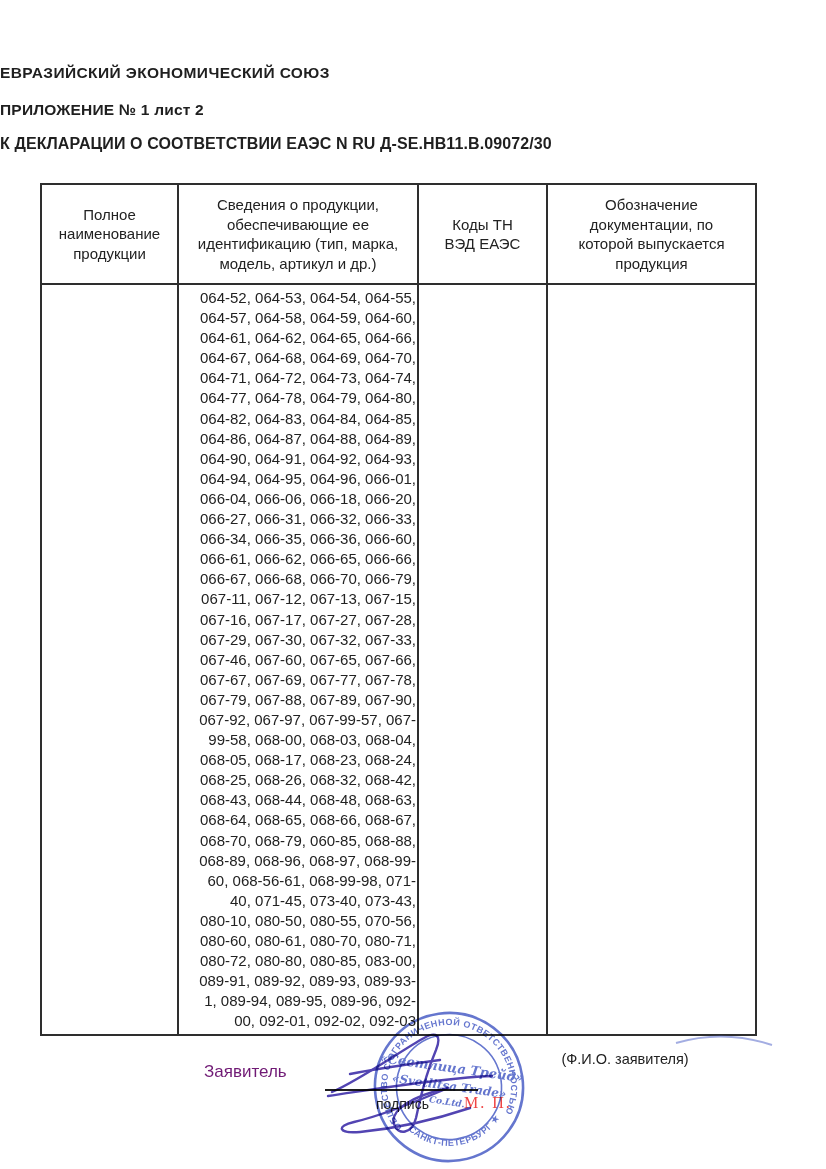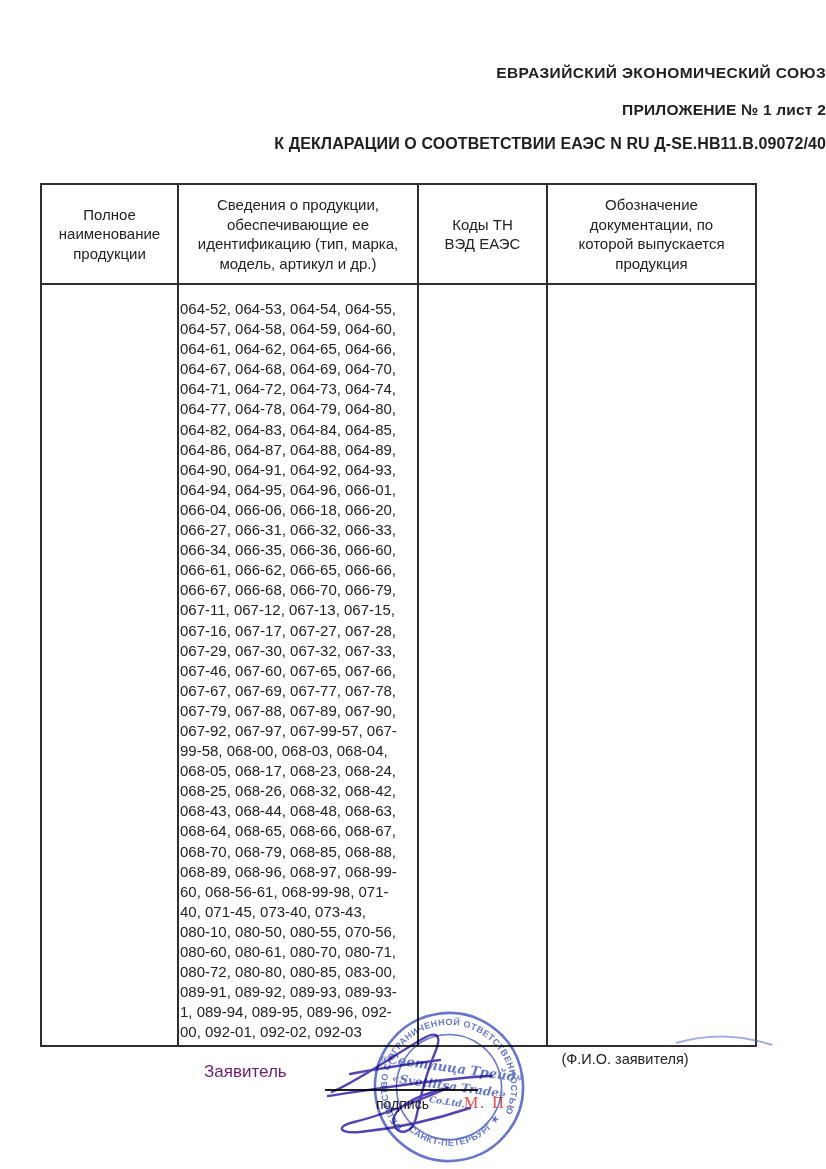--- a/index.html
+++ b/index.html
@@ -1,31 +1,31 @@
 <!DOCTYPE html>
 <html><head>
 <meta charset="utf-8">
 <style>
   html,body{margin:0;padding:0;background:#fff;}
   .page{position:relative;width:826px;height:1169px;background:#ffffff;overflow:hidden;
         font-family:"Liberation Sans",sans-serif;color:#282828;}
-  .title{position:absolute;left:0;width:826px;text-align:right;font-weight:bold;color:#1f1f1f;}
+  .title{position:absolute;left:0;width:826px;text-align:left;font-weight:bold;color:#1f1f1f;}
   #t1{top:64px;font-size:15.5px;letter-spacing:.4px;}
   #t2{top:101px;font-size:15.5px;letter-spacing:.2px;}
   #t3{top:135px;font-size:16px;letter-spacing:.1px;}
 
   .doc-table{position:absolute;left:40px;top:183px;}
   table{border-collapse:collapse;table-layout:fixed;width:715px;}
   th,td{border:2px solid #2e2e2e;}
   th{height:94px;font-weight:normal;font-size:15px;line-height:19.5px;
      vertical-align:middle;text-align:center;padding:2px 17px;color:#222;}
   th.c1{padding:2px 13px;}
   th.c4{padding:2px 30px;}
   td{height:745px;vertical-align:top;}
-  .codes{font-size:15px;line-height:20.1px;text-align:left;padding-top:14px;color:#222;}
+  .codes{font-size:15px;line-height:20.1px;text-align:right;padding-top:3px;color:#222;}
 
   .applicant{position:absolute;left:204px;top:1062px;font-size:17px;color:#701a75;}
   .sig-line{position:absolute;left:325px;top:1089px;width:153px;border-top:2px solid #1d1d1d;}
   .sig-caption{position:absolute;left:376px;top:1096px;font-size:14px;color:#222;}
   .mp{position:absolute;left:464px;top:1094px;font-size:16px;letter-spacing:2px;color:#ef4444;font-family:Liberation Serif, serif;}
   .name-block{position:absolute;left:528px;top:1049px;width:194px;text-align:center;}
   .name-lines{font-size:16.5px;line-height:20px;color:#222;border-bottom:1.5px solid #1d1d1d;padding-bottom:2px;}
   .name-caption{font-size:14.5px;padding-top:2px;color:#222;}
 
   .signature-svg{position:absolute;left:318px;top:1028px;z-index:5;mix-blend-mode:multiply;}
@@ -37,21 +37,21 @@
   .inner-en{font-family:"DejaVu Serif",serif;font-style:italic;font-weight:bold;font-size:12px;}
   .inner-suffix{font-family:"DejaVu Serif",serif;font-style:italic;font-weight:bold;font-size:9px;}
 </style>
 </head>
 <body>
 
 <div class="page">
 
   <div class="title" id="t1">ЕВРАЗИЙСКИЙ ЭКОНОМИЧЕСКИЙ СОЮЗ</div>
   <div class="title" id="t2">ПРИЛОЖЕНИЕ № 1 лист 2</div>
-  <div class="title" id="t3">К ДЕКЛАРАЦИИ О СООТВЕТСТВИИ ЕАЭС N RU Д-SE.НВ11.В.09072/40</div>
+  <div class="title" id="t3">К ДЕКЛАРАЦИИ О СООТВЕТСТВИИ ЕАЭС N RU Д-SE.НВ11.В.09072/30</div>
 
   <div class="doc-table">
     <table>
       <colgroup>
         <col style="width:137px">
           <col style="width:240px">
           <col style="width:129px">
           <col style="width:209px">
       </colgroup>
       <thead>
@@ -86,21 +86,21 @@
               <div>067-29, 067-30, 067-32, 067-33,</div>
               <div>067-46, 067-60, 067-65, 067-66,</div>
               <div>067-67, 067-69, 067-77, 067-78,</div>
               <div>067-79, 067-88, 067-89, 067-90,</div>
               <div>067-92, 067-97, 067-99-57, 067-</div>
               <div>99-58, 068-00, 068-03, 068-04,</div>
               <div>068-05, 068-17, 068-23, 068-24,</div>
               <div>068-25, 068-26, 068-32, 068-42,</div>
               <div>068-43, 068-44, 068-48, 068-63,</div>
               <div>068-64, 068-65, 068-66, 068-67,</div>
-              <div>068-70, 068-79, 068-85, 068-88,</div>
+              <div>068-70, 068-79, 060-85, 068-88,</div>
               <div>068-89, 068-96, 068-97, 068-99-</div>
               <div>60, 068-56-61, 068-99-98, 071-</div>
               <div>40, 071-45, 073-40, 073-43,</div>
               <div>080-10, 080-50, 080-55, 070-56,</div>
               <div>080-60, 080-61, 080-70, 080-71,</div>
               <div>080-72, 080-80, 080-85, 083-00,</div>
               <div>089-91, 089-92, 089-93, 089-93-</div>
               <div>1, 089-94, 089-95, 089-96, 092-</div>
               <div>00, 092-01, 092-02, 092-03</div>
             </td>

